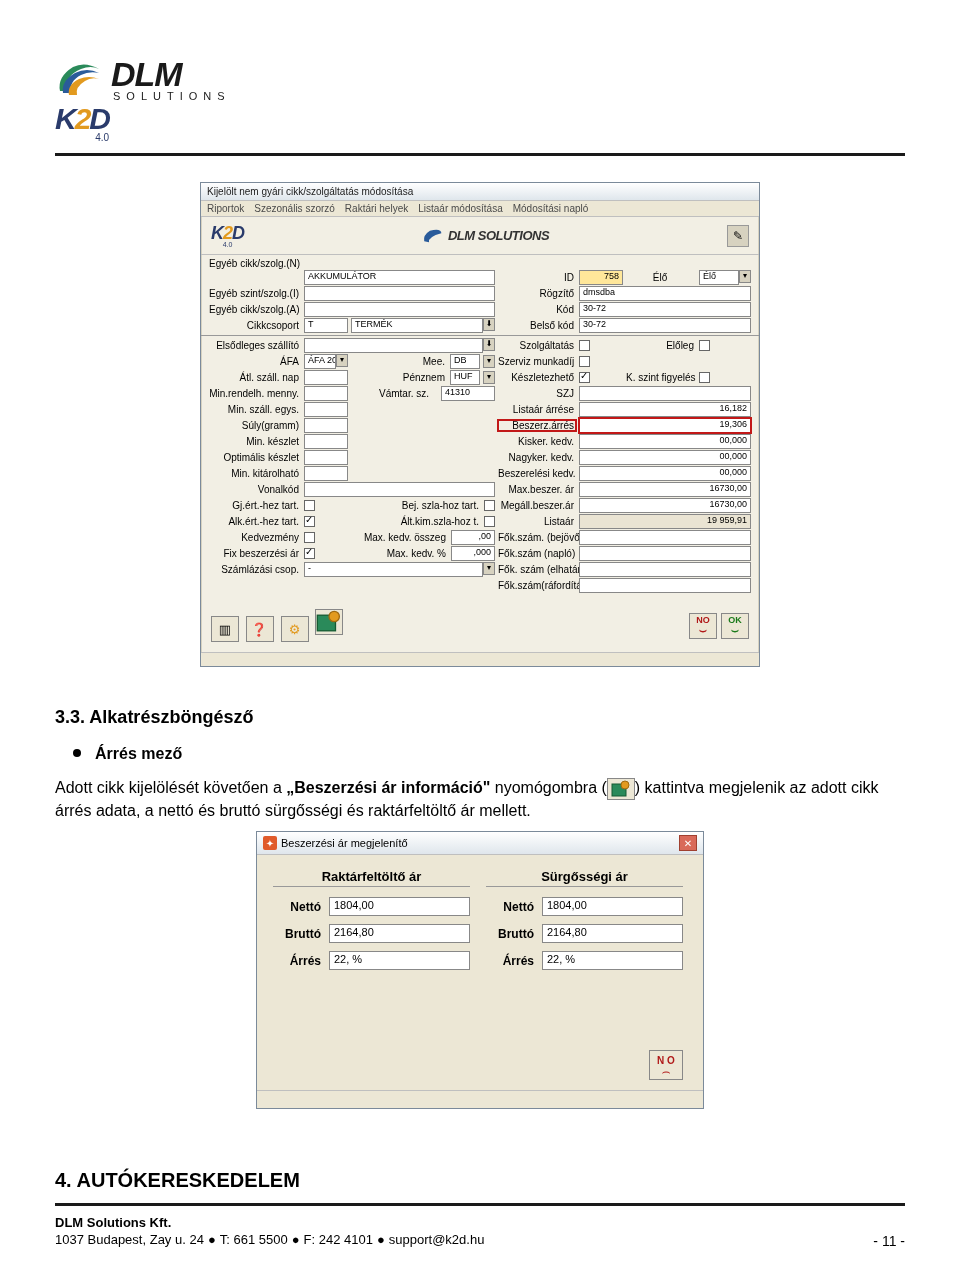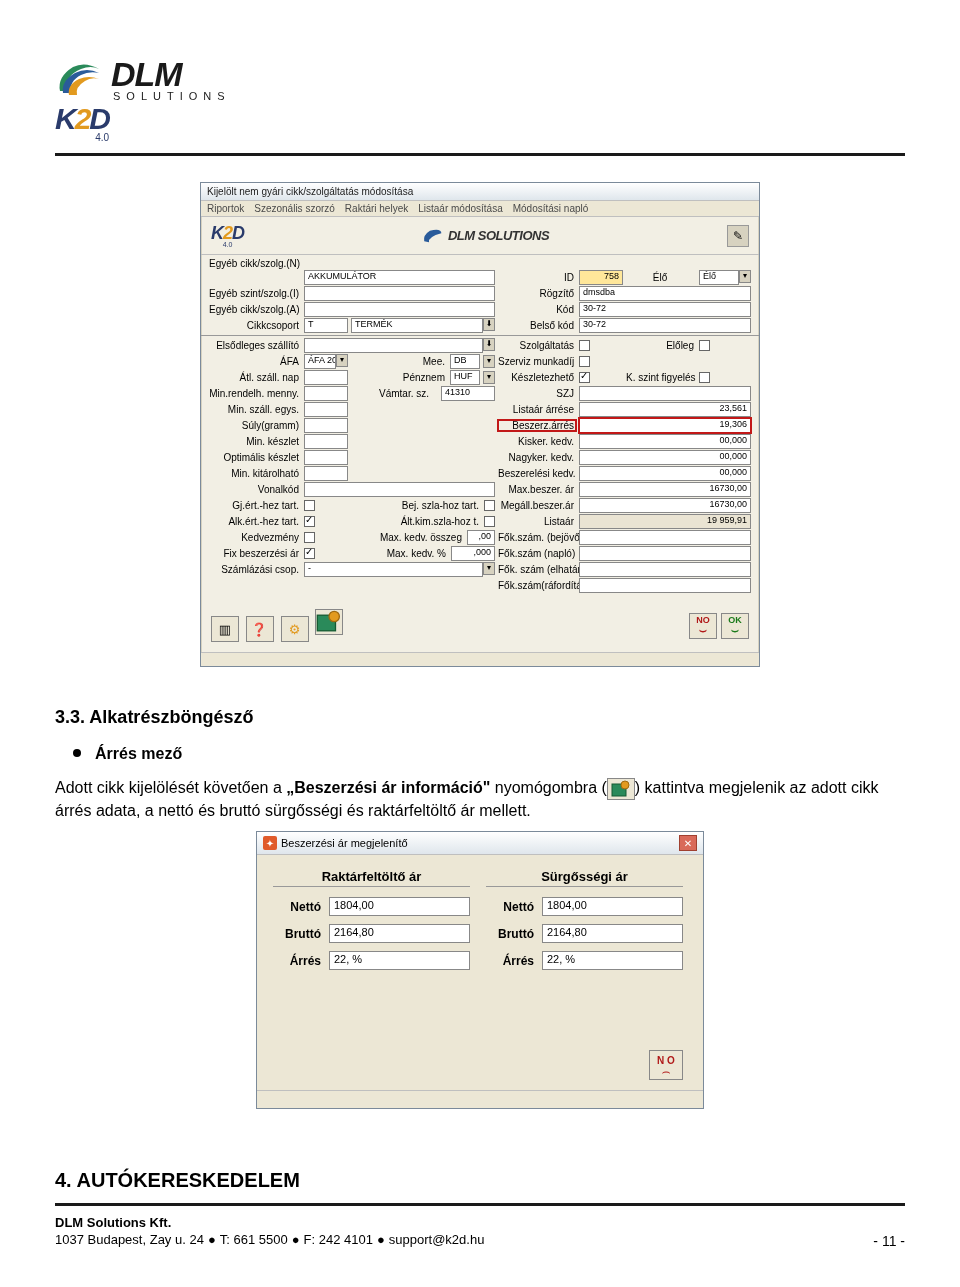--- a/index.html
+++ b/index.html
@@ -222,21 +222,21 @@
             <span class="lbl" style="flex:1">Vámtar. sz.</span>
             <span class="fld" style="width:54px">41310</span>
           </span>
         <span class="lbl">SZJ</span>
         <span class="fld" style="grid-column:5/8"></span>
 
         <span class="lbl">Min. száll. egys.</span>
         <span class="fld"></span>
         <span></span>
         <span class="lbl">Listaár árrése</span>
-        <span class="fld fld-num" style="grid-column:5/8">23,561</span>
+        <span class="fld fld-num" style="grid-column:5/8">16,182</span>
 
         <span class="lbl">Súly(gramm)</span>
         <span class="fld"></span>
         <span></span>
         <span class="lbl row-hl" style="background:#f2efe4">Beszerz.árrés</span>
         <span class="fld fld-num row-hl" style="grid-column:5/8">19,306</span>
 
         <span class="lbl">Min. készlet</span>
         <span class="fld"></span>
         <span></span>
@@ -275,21 +275,21 @@
             <span class="lbl" style="flex:1">Ált.kim.szla-hoz t.</span>
             <span class="chk"></span>
           </span>
         <span class="lbl">Listaár</span>
         <span class="fld fld-num fld-ro" style="grid-column:5/8">19 959,91</span>
 
         <span class="lbl">Kedvezmény</span>
         <span><span class="chk"></span></span>
         <span style="display:flex;gap:3px;align-items:center">
             <span class="lbl" style="flex:1">Max. kedv. összeg</span>
-            <span class="fld fld-num" style="width:28px">,00</span>
+            <span class="fld fld-num" style="width:44px">,00</span>
           </span>
         <span class="lbl">Fők.szám. (bejövő)</span>
         <span class="fld" style="grid-column:5/8"></span>
 
         <span class="lbl">Fix beszerzési ár</span>
         <span><span class="chk checked"></span></span>
         <span style="display:flex;gap:3px;align-items:center">
             <span class="lbl" style="flex:1">Max. kedv. %</span>
             <span class="fld fld-num" style="width:44px">,000</span>
           </span>

